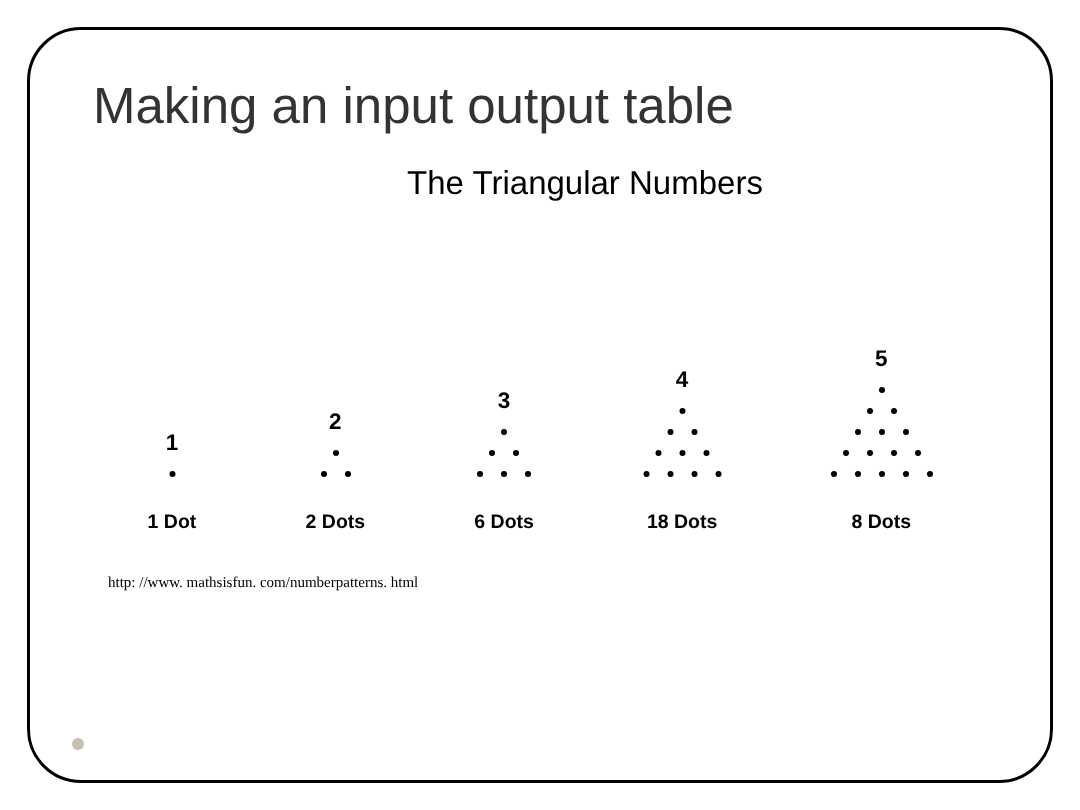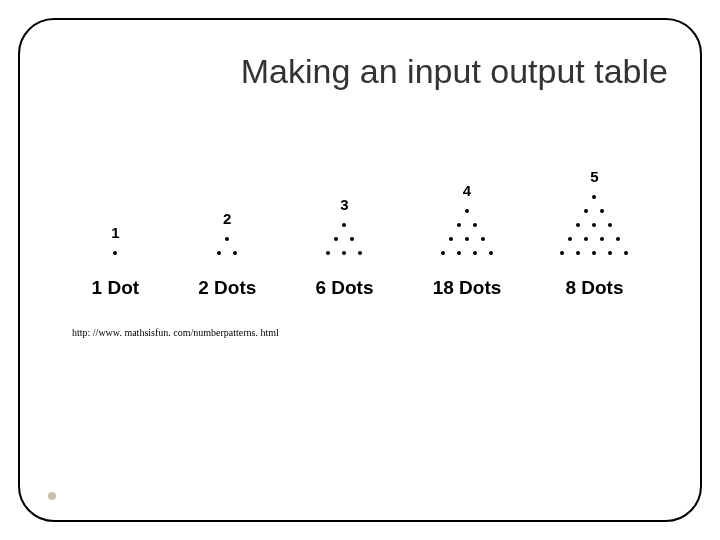--- a/index.html
+++ b/index.html
@@ -20,21 +20,20 @@
       border-radius: 36px;
       padding: 24px 32px 20px 32px;
     }
     .title {
       font-size: 34px;
       font-weight: 400;
       color: #333;
       margin-bottom: 18px;
       margin-top: 8px;
       margin-left: 10px;
-      text-align: right;
     }
     .subtitle {
       font-size: 22px;
       font-weight: 400;
       color: #000;
       text-align: center;
       margin-left: 60px;
       margin-bottom: 30px;
     }
     .triangles-row {
@@ -67,21 +66,21 @@
       gap: 12px;
       margin-bottom: 10px;
     }
     .dot {
       width: 4px;
       height: 4px;
       background: #000;
       border-radius: 50%;
     }
     .tri-label {
-      font-size: 19px;
+      font-size: 13px;
       font-weight: bold;
       color: #000;
       margin-top: 12px;
       white-space: nowrap;
     }
     .source {
       font-size: 10px;
       color: #000;
       margin-top: 28px;
       margin-left: 20px;
@@ -95,20 +94,21 @@
       height: 8px;
       background: #c9bfae;
       border-radius: 50%;
     }
   </style>
 </head>
 <body>
 
 <div class="slide-frame">
   <h1 class="title">Making an input output table</h1>
+  <div class="subtitle">The Triangular Numbers</div>
 
   <div class="triangles-row">
 
     <div class="tri">
       <div class="tri-index">1</div>
       <div class="tri-dots">
           <div class="dot-row">
             <div class="dot"></div>
           </div>
         </div>

